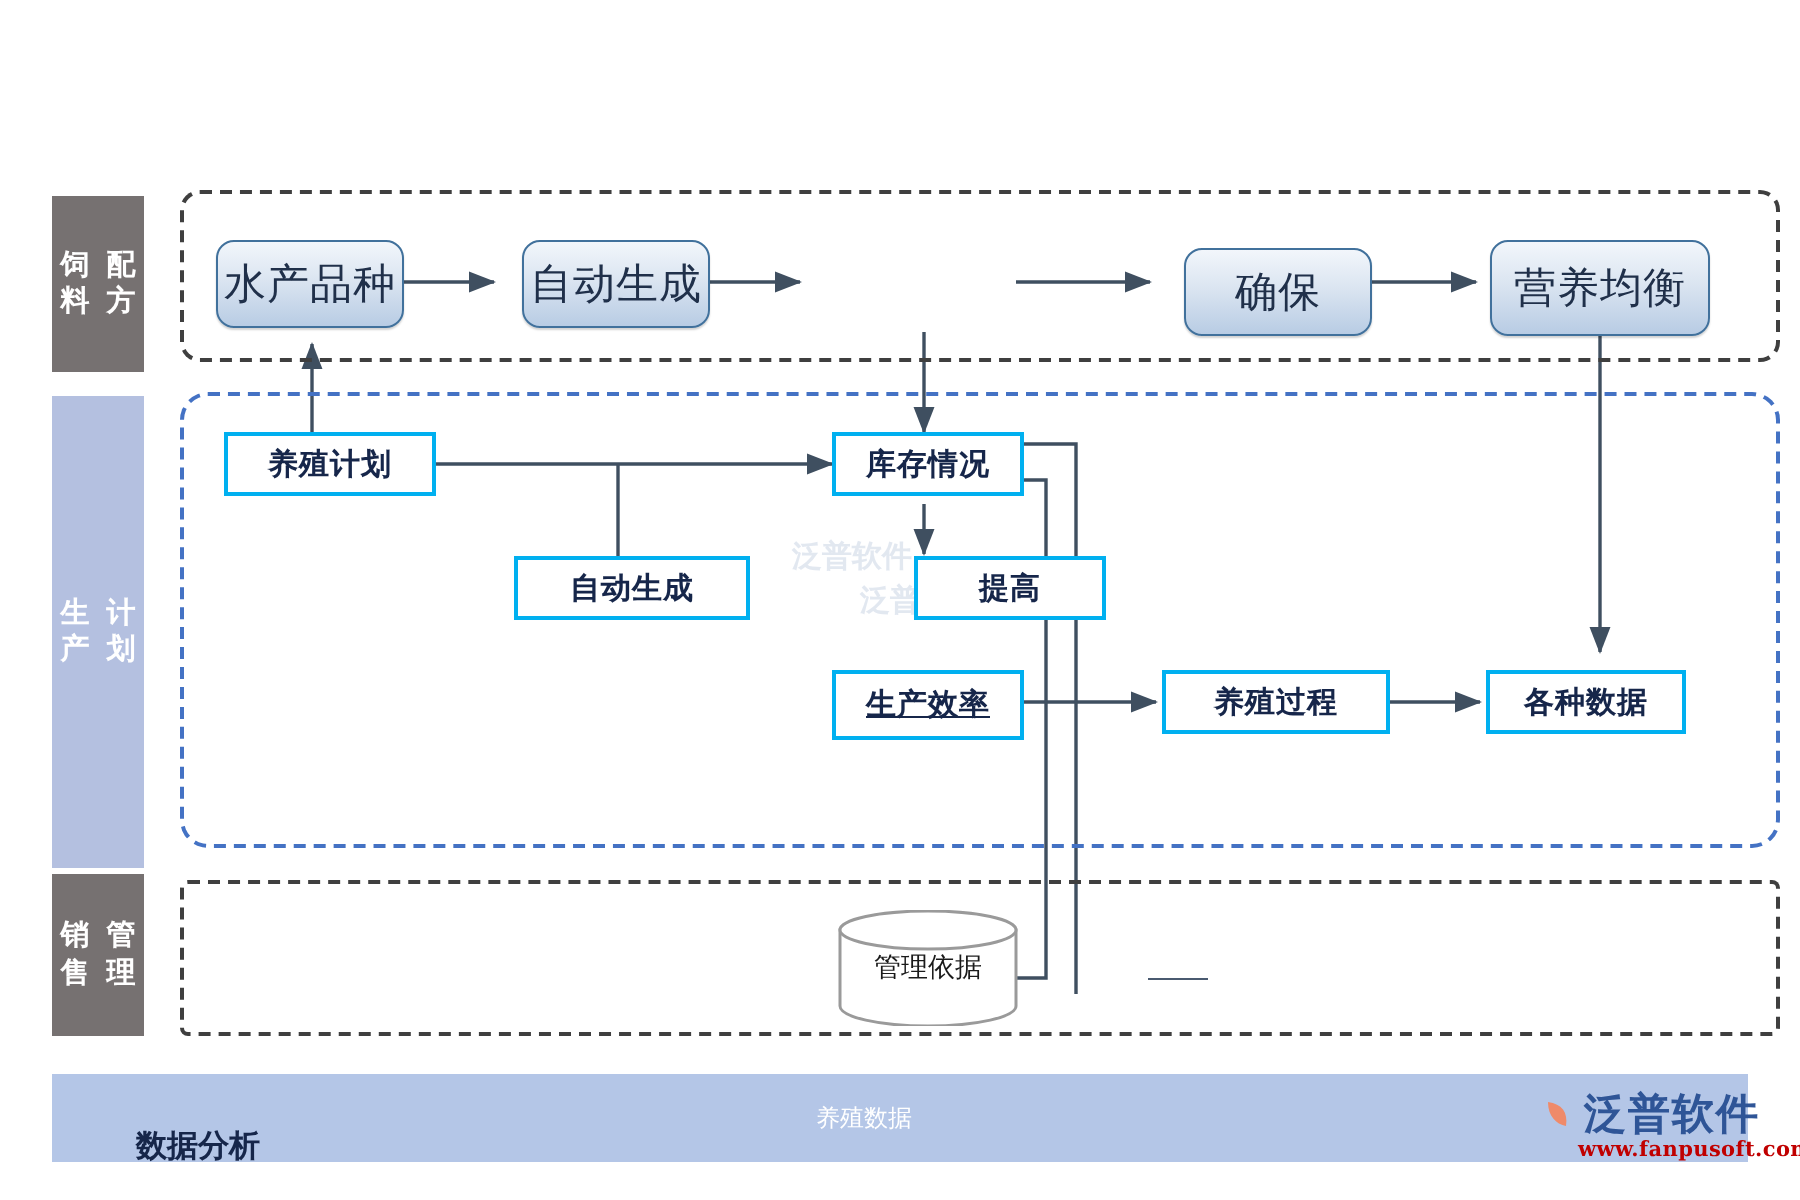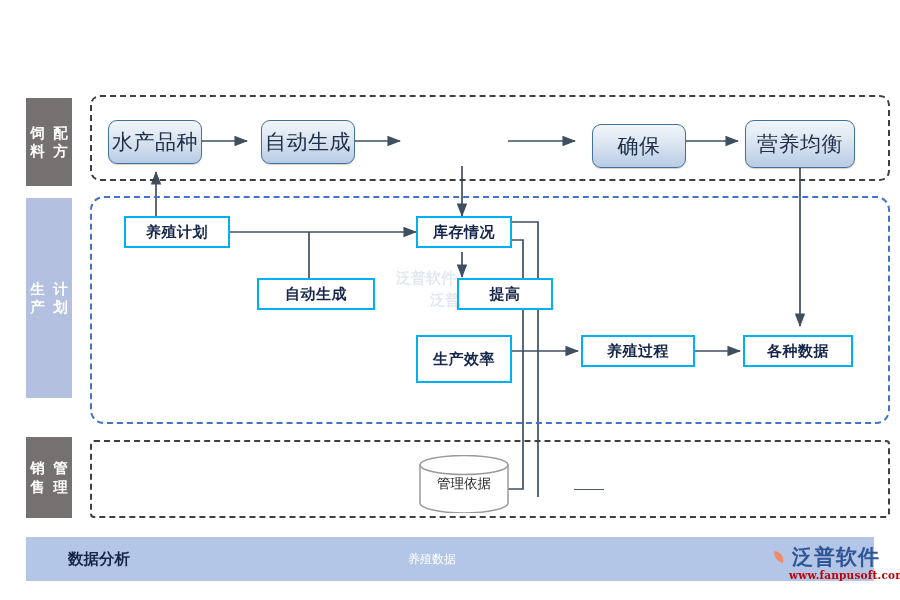--- a/index.html
+++ b/index.html
@@ -51,21 +51,21 @@
     justify-content: center;
     color: #ffffff;
     font-size: 14.5px;
     font-weight: bold;
     line-height: 1.25;
     text-align: center;
     font-family: "DejaVu Sans", "Liberation Sans", sans-serif;
   }
   .side-tab span { display: block; }
   .tab-feed   { left: 26px; top: 98px;  width: 46px; height: 88px;  background: #767171; }
-  .tab-prod   { left: 26px; top: 198px; width: 46px; height: 200px; background: #b4c0e0; }
+  .tab-prod   { left: 26px; top: 198px; width: 46px; height: 236px; background: #b4c0e0; }
   .tab-sales  { left: 26px; top: 437px; width: 46px; height: 81px;  background: #767171; }
 
   
   .frame {
     position: absolute;
     box-sizing: border-box;
     background: transparent;
   }
   .frame-feed {
     left: 90px; top: 95px; width: 800px; height: 86px;
@@ -136,21 +136,21 @@
 
   
   .bottom-bar {
     position: absolute;
     left: 26px; top: 537px;
     width: 848px; height: 44px;
     background: #b4c6e7;
   }
   .bottom-bar .bb-left {
     position: absolute;
-    left: 42px; top: 0; height: 44px;
+    left: 42px; top: 14px; height: 44px;
     display: flex; align-items: center;
     font-size: 15.5px; font-weight: bold;
     color: #16264a;
   }
   .bottom-bar .bb-mid {
     position: absolute;
     left: 0; top: 0; width: 848px; height: 44px;
     display: flex; align-items: center; justify-content: center;
     font-size: 12px;
     color: #ffffff;
@@ -264,27 +264,27 @@
   </div>
   <div class="watermark wm2">
     <span class="wm-text">泛普软件</span>
   </div>
 
   <div class="gbox" style="left:108px; top:120px; width:94px; height:44px;">水产品种</div>
   <div class="gbox" style="left:261px; top:120px; width:94px; height:44px;">自动生成</div>
   <div class="gbox" style="left:592px; top:124px; width:94px; height:44px;">确保</div>
   <div class="gbox" style="left:745px; top:120px; width:110px; height:48px;">营养均衡</div>
 
-  <div class="cbox" style="left:124px; top:216px; width:106px; height:32px;">养殖计划</div>
+  <div class="cbox" style="left:112px; top:216px; width:106px; height:32px;">养殖计划</div>
   <div class="cbox" style="left:257px; top:278px; width:118px; height:32px;">自动生成</div>
   <div class="cbox" style="left:416px; top:216px; width:96px; height:32px;">库存情况</div>
   <div class="cbox" style="left:416px; top:278px; width:96px; height:32px;margin-left:41px;">提高</div>
-  <div class="cbox" style="left:416px; top:335px; width:96px; height:48px;">生产效率</div>
+  <div class="cbox" style="left:416px; top:335px; width:96px; height:35px;text-decoration:underline;">生产效率</div>
   <div class="cbox" style="left:581px; top:335px; width:114px; height:32px;">养殖过程</div>
-  <div class="cbox" style="left:743px; top:335px; width:110px; height:32px;">各种数据</div>
+  <div class="cbox" style="left:743px; top:335px; width:100px; height:32px;">各种数据</div>
 
   <div class="cylinder">
     <svg width="92" height="58" viewBox="0 0 92 58">
       <path d="M2,10 L2,48 A44,10 0 0 0 90,48 L90,10 Z" fill="#ffffff" stroke="#9a9a9a" stroke-width="1.5"></path>
       <ellipse cx="46" cy="10" rx="44" ry="9.5" fill="#ffffff" stroke="#9a9a9a" stroke-width="1.5"></ellipse>
     </svg>
     <div class="cyl-label">管理依据</div>
   </div>
   <div class="dash-mark"></div>
 

